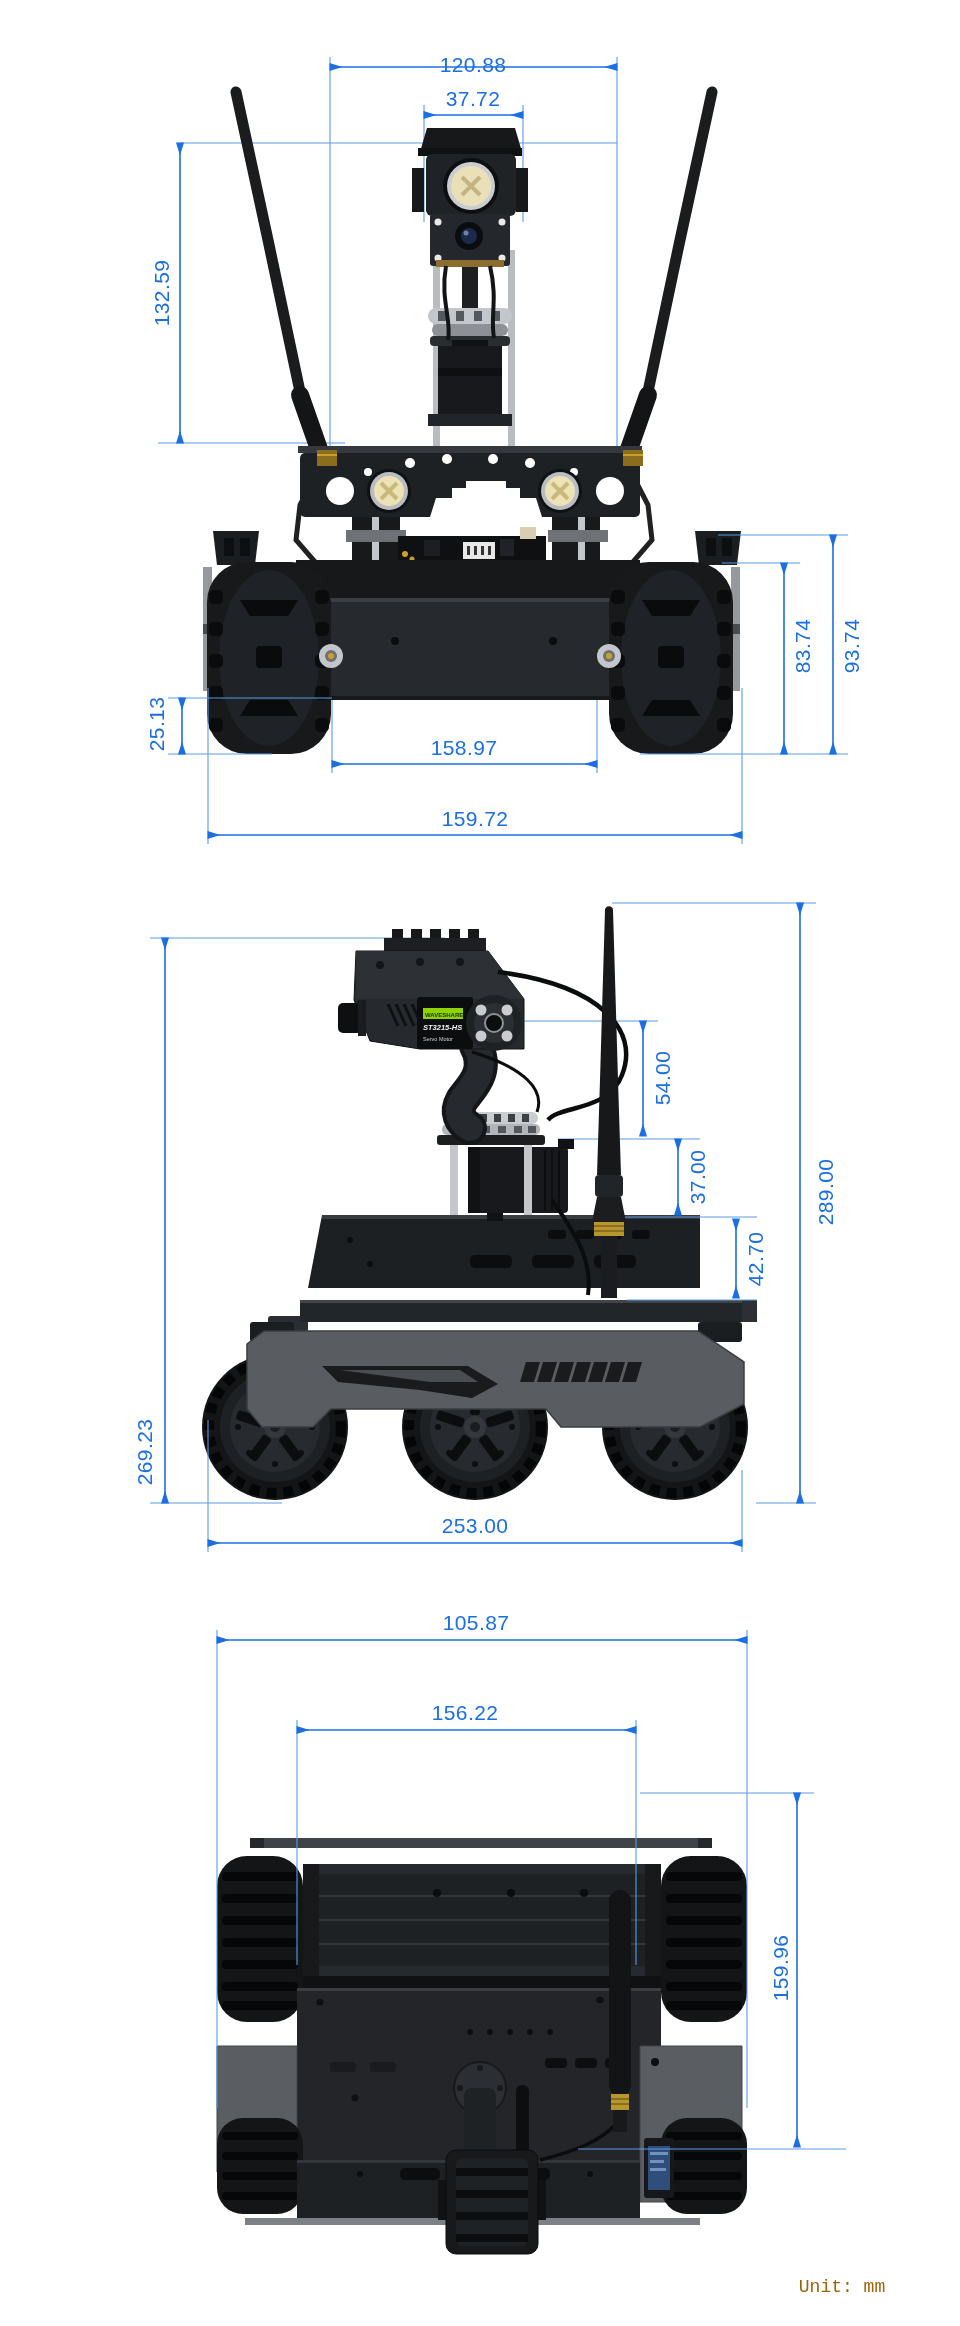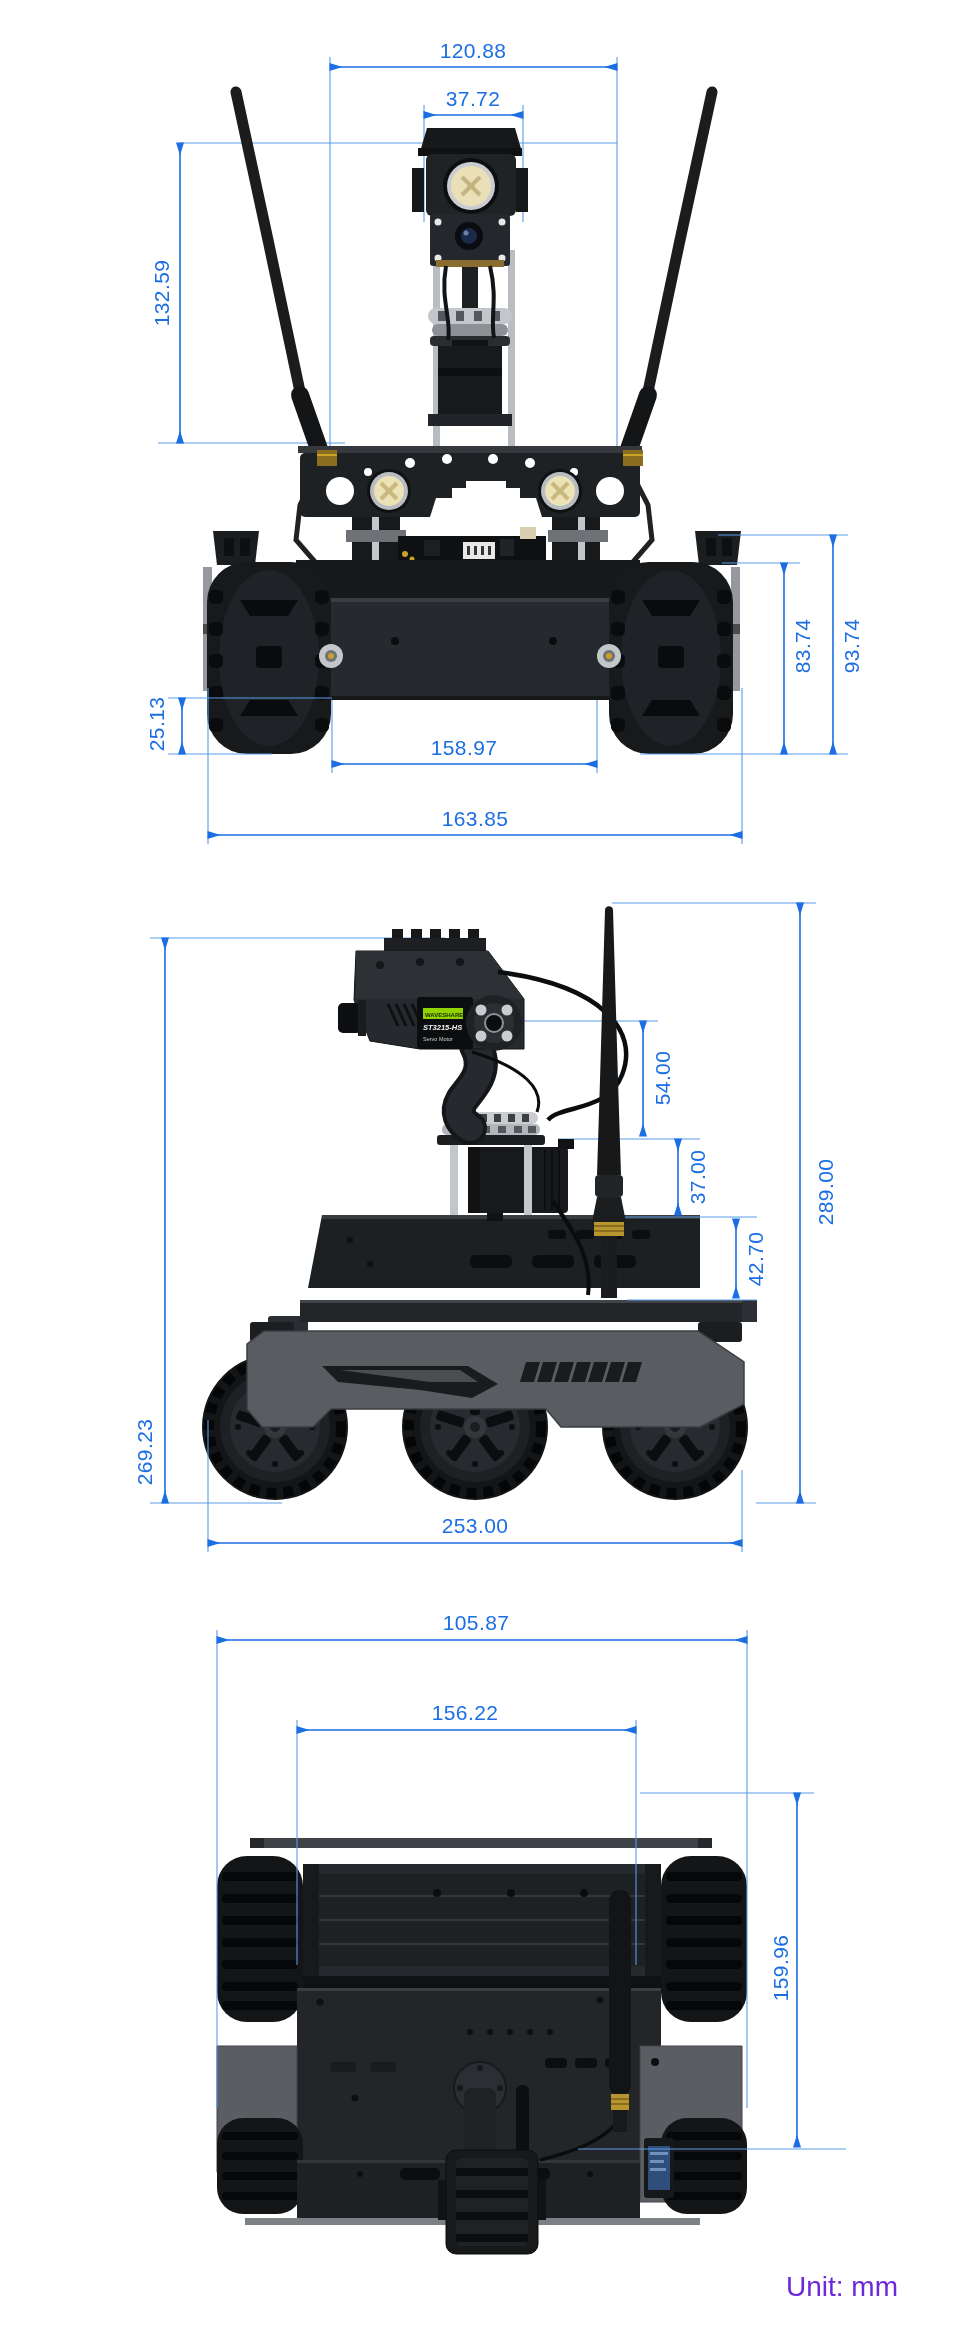--- a/index.html
+++ b/index.html
@@ -2,21 +2,21 @@
 <html><head>
 <meta charset="utf-8">
 <style>
   html,body{margin:0;padding:0;background:#ffffff;}
   .canvas{position:relative;width:960px;height:2326px;background:#ffffff;overflow:hidden;
           font-family:"Liberation Sans", sans-serif;}
   .art{position:absolute;left:0;top:0;width:960px;height:2326px;}
   .dim{position:absolute;transform:translate(-50%,-50%);font-size:21px;line-height:1;
        color:#1B6FE2;white-space:nowrap;letter-spacing:.4px;}
   .dim.v{transform:translate(-50%,-50%) rotate(-90deg);}
-  .unit{position:absolute;transform:translate(-50%,-50%);font-size:28px;color:#6d28d9;white-space:nowrap;}
+  .unit{position:absolute;transform:translate(-50%,-50%);font-size:18px;color:#a16207;white-space:nowrap;font-family:Liberation Mono, monospace;}
 </style>
 </head>
 <body>
 
 <div class="canvas">
 
 <svg class="art" viewBox="0 0 960 2326" xmlns="http://www.w3.org/2000/svg">
   <defs>
     <marker id="arr" orient="auto-start-reverse" markerUnits="userSpaceOnUse" markerWidth="14" markerHeight="10" refX="12.5" refY="4.5">
       <path d="M0,4.5 L13,0.5 L13,8.5 Z" fill="#1B6FE2"></path>
@@ -579,26 +579,26 @@
     <line x1="643" y1="1021" x2="643" y2="1136"></line>
     <line x1="678" y1="1139" x2="678" y2="1215"></line>
     <line x1="736" y1="1219" x2="736" y2="1298"></line>
     <line x1="208" y1="1543" x2="742" y2="1543"></line>
     <line x1="217" y1="1640" x2="747" y2="1640"></line>
     <line x1="297" y1="1730" x2="636" y2="1730"></line>
     <line x1="797" y1="1793" x2="797" y2="2147"></line>
   </g>
 </svg>
 
-<span class="dim" style="left:473px;top:50px">120.88</span>
+<span class="dim" style="left:473px;top:64px">120.88</span>
 <span class="dim" style="left:473px;top:98px">37.72</span>
 <span class="dim v" style="left:161px;top:293px">132.59</span>
 <span class="dim v" style="left:156px;top:724px">25.13</span>
 <span class="dim" style="left:464px;top:747px">158.97</span>
-<span class="dim" style="left:475px;top:818px">163.85</span>
+<span class="dim" style="left:475px;top:818px">159.72</span>
 <span class="dim v" style="left:802px;top:646px">83.74</span>
 <span class="dim v" style="left:851px;top:646px">93.74</span>
 
 <span class="dim v" style="left:144px;top:1452px">269.23</span>
 <span class="dim v" style="left:662px;top:1078px">54.00</span>
 <span class="dim v" style="left:697px;top:1177px">37.00</span>
 <span class="dim v" style="left:755px;top:1259px">42.70</span>
 <span class="dim v" style="left:825px;top:1192px">289.00</span>
 <span class="dim" style="left:475px;top:1525px">253.00</span>
 

